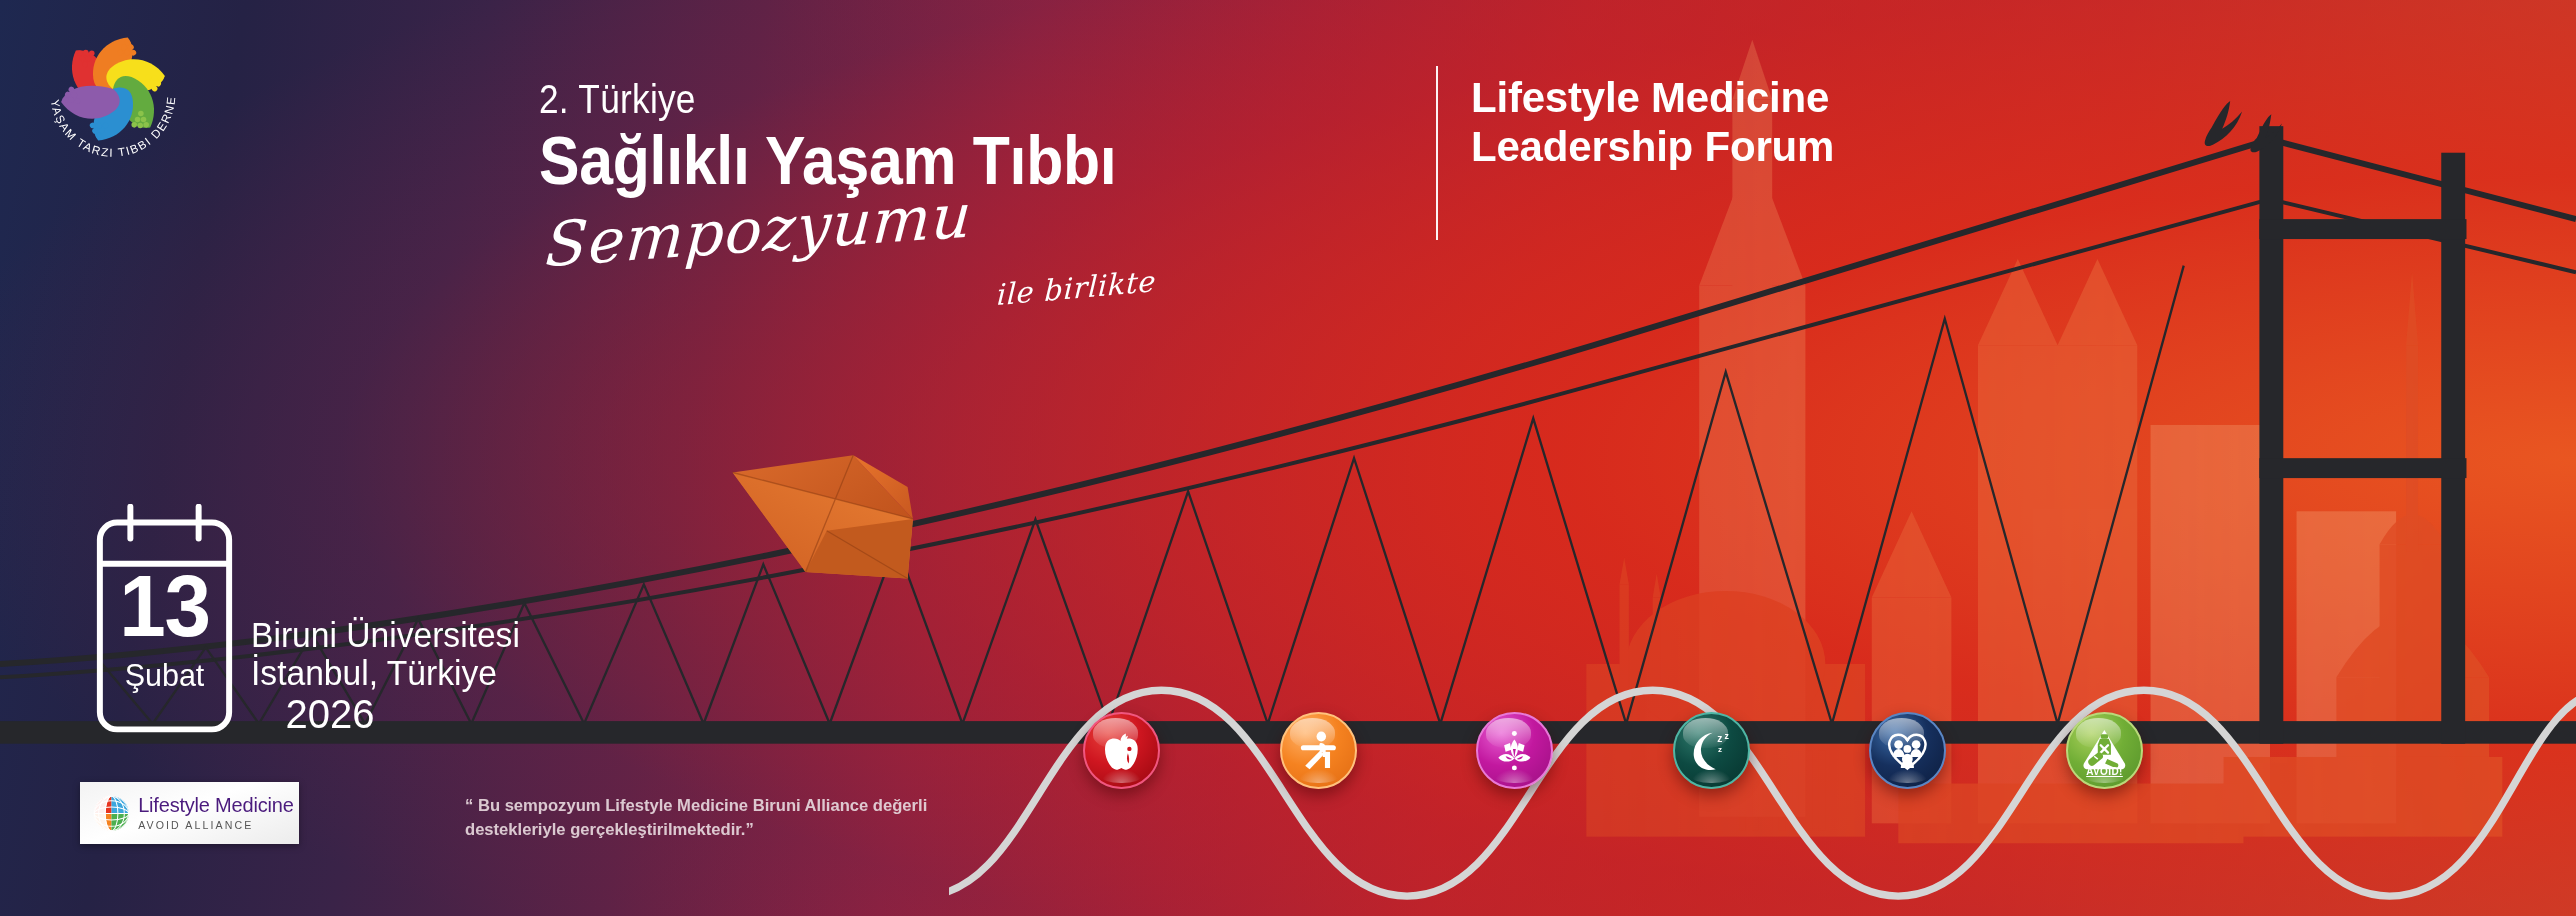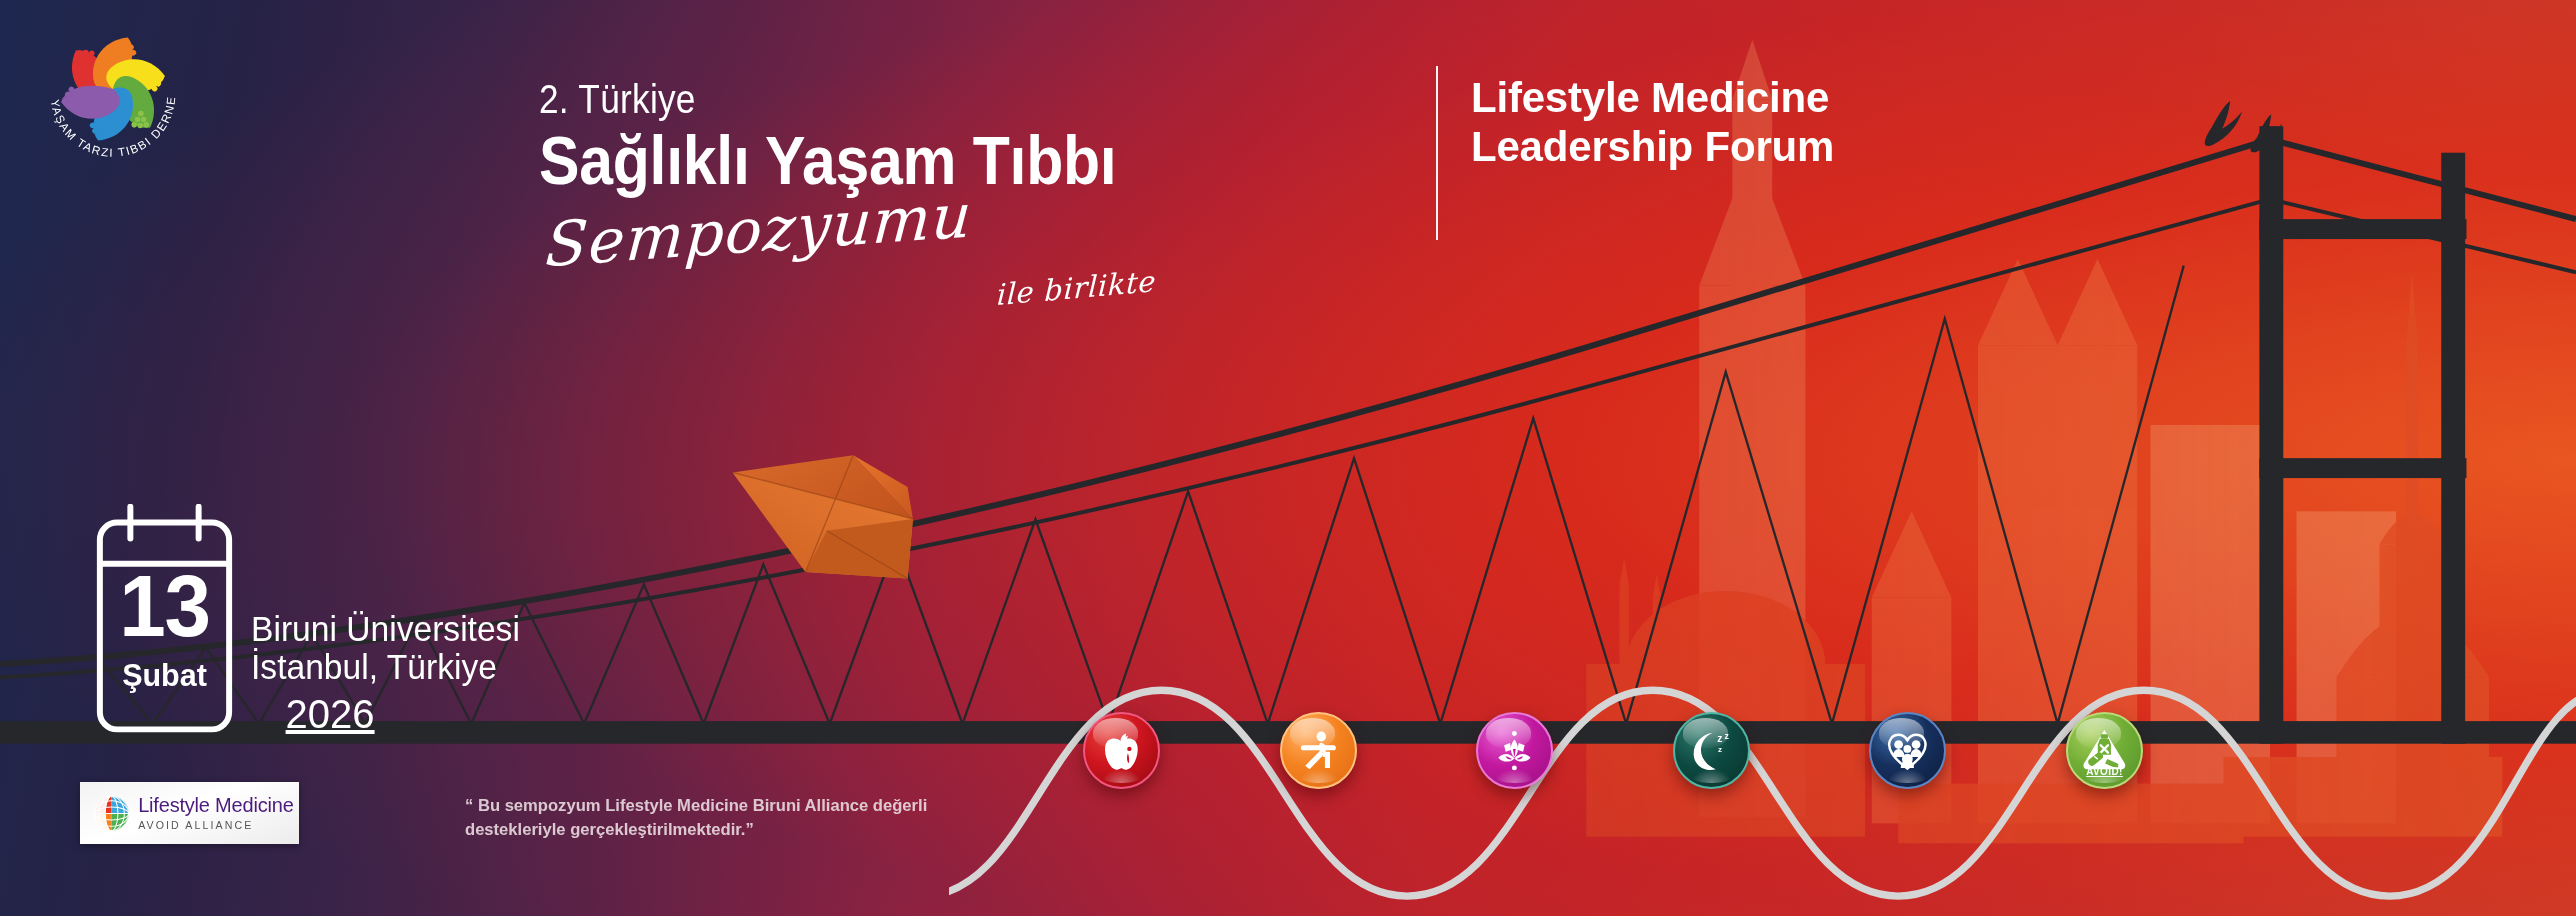--- a/index.html
+++ b/index.html
@@ -78,30 +78,30 @@
   .date-venue{ position:absolute; left:93px; top:504px; display:flex; align-items:flex-end; }
   .cal{ position:relative; width:143px; height:232px; }
   .cal svg{ width:100%; height:100%; }
   .cal-day{
     position:absolute; left:0; right:0; top:58px; text-align:center;
     font-weight:700; font-size:88px; color:#fff; line-height:1;
     letter-spacing:-1.3px; transform:scaleX(.95);
   }
   .cal-month{
     position:absolute; left:0; right:0; top:154px; text-align:center;
-    font-weight:700; font-size:30.5px; color:#fff; letter-spacing:0px;
+    font-weight:400; font-size:30.5px; color:#fff; letter-spacing:0px;
   }
   .venue{ margin-left:14.6px; padding-top:52px; }
   .v-l1, .v-l2{
     font-weight:300; font-size:35px; color:#fff; line-height:1.07;
     transform:scaleX(.96); transform-origin:left center; white-space:nowrap;
   }
   .v-year{
     font-weight:300; font-size:40px; color:#fff; line-height:1.1;
-    margin-top:7px; margin-left:35px;text-decoration:underline;
+    margin-top:1px; margin-left:35px;
   }
 
   
   .lmga{
     position:absolute; left:80px; top:782px;
     width:219px; height:62px;
     background:linear-gradient(160deg,#f3f3f3 0%,#ffffff 45%,#ececec 100%);
     box-shadow:0 2px 6.6px rgba(0,0,0,.35);
     display:flex; align-items:center; padding-left:10.6px;
   }

